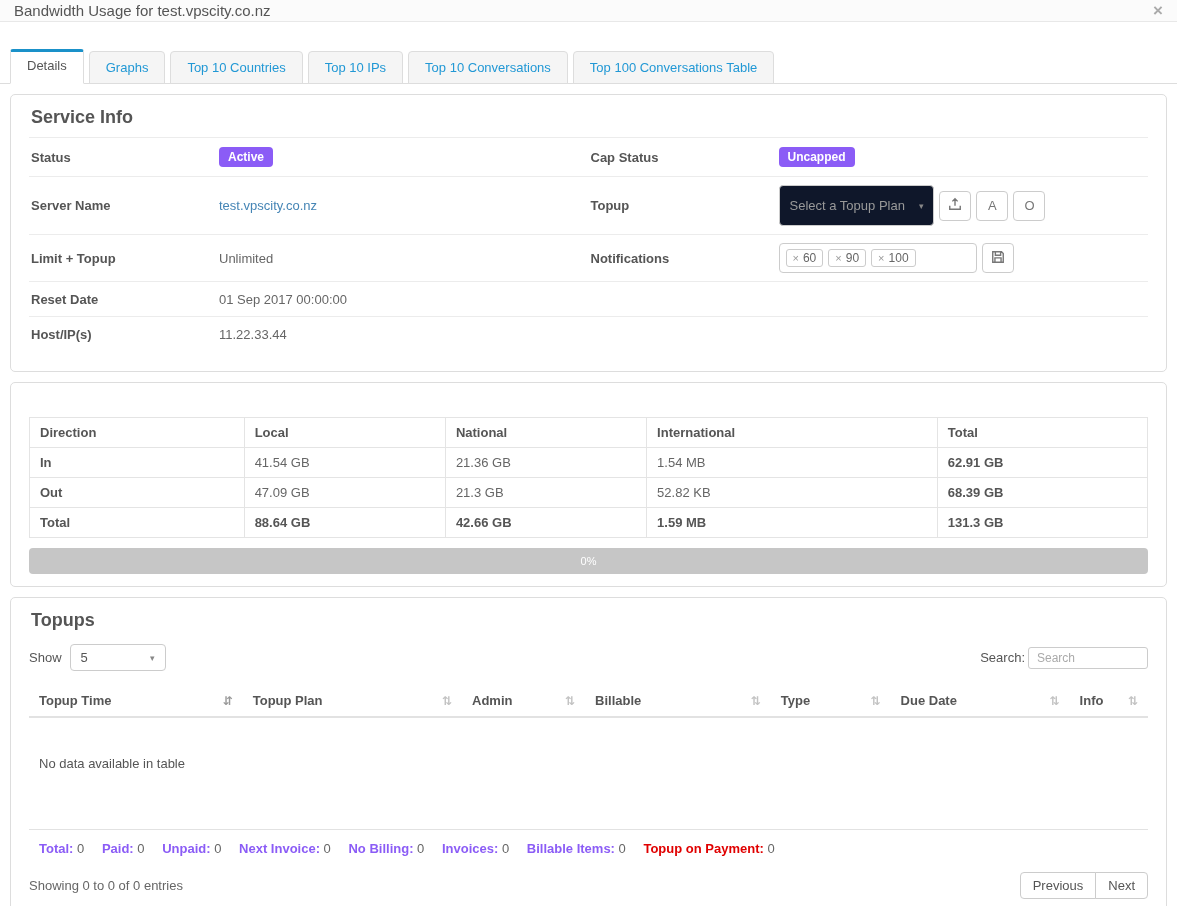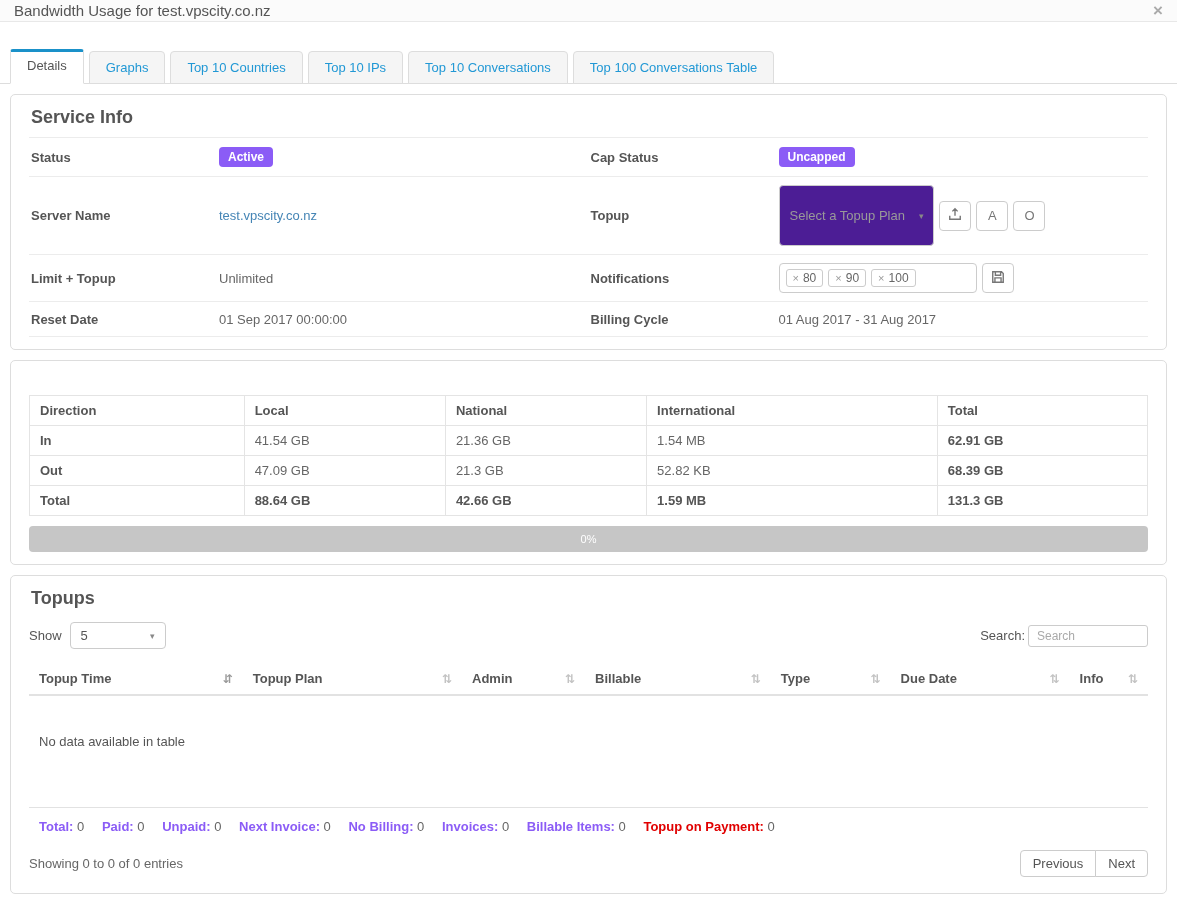--- a/index.html
+++ b/index.html
@@ -81,24 +81,24 @@
     font-size: 12px;
     padding: 3px 9px;
     border-radius: 4px;
   }
   a.link { color: #4585b5; text-decoration: none; cursor: pointer; }
   
   .fake-select {
     display: inline-flex;
     align-items: center;
     gap: 14px;
-    background: #4c1d95;
-    border: 1px solid #ccc;
-    border-radius: 4px;
-    padding: 22px 10px;
+    background: #0f172a;
+    border: 1px solid #ccc;
+    border-radius: 4px;
+    padding: 12px 10px;
     color: #999;
     cursor: pointer;
   }
   .icon-btn {
     width: 32px; height: 30px;
     border: 1px solid #ccc;
     background: #fff;
     border-radius: 4px;
     display: inline-flex;
     align-items: center;
@@ -296,21 +296,21 @@
   <div class="info-row">
     <div class="info-cell" style="padding:13px 2px;">
       <span class="info-label">Limit + Topup</span>
       <span class="info-value">Unlimited</span>
     </div>
     <div class="info-cell" style="padding:8px 2px;">
       <span class="info-label">Notifications</span>
       <span class="tag-input">
         <span class="tag">
           <span class="x">×</span>
-          <span>80</span>
+          <span>60</span>
         </span>
         <span class="tag">
           <span class="x">×</span>
           <span>90</span>
         </span>
         <span class="tag">
           <span class="x">×</span>
           <span>100</span>
         </span>
       </span>
@@ -322,26 +322,29 @@
         </span>
       </span>
     </div>
   </div>
 
   <div class="info-row">
     <div class="info-cell">
       <span class="info-label">Reset Date</span>
       <span class="info-value">01 Sep 2017 00:00:00</span>
     </div>
+  </div>
+
+  <div class="info-row last">
     <div class="info-cell">
-      <span class="info-label">Billing Cycle</span>
-      <span class="info-value">01 Aug 2017 - 31 Aug 2017</span>
-    </div>
-  </div>
-
+      <span class="info-label">Host/IP(s)</span>
+      <span class="info-value">11.22.33.44</span>
+    </div>
+    <div class="info-cell"></div>
+  </div>
 </div>
 
 <div class="panel">
   <table class="usage">
     <colgroup>
         <col style="width:19.2%">
         <col style="width:18%">
         <col style="width:18%">
         <col style="width:26%">
         <col style="width:18.8%">

